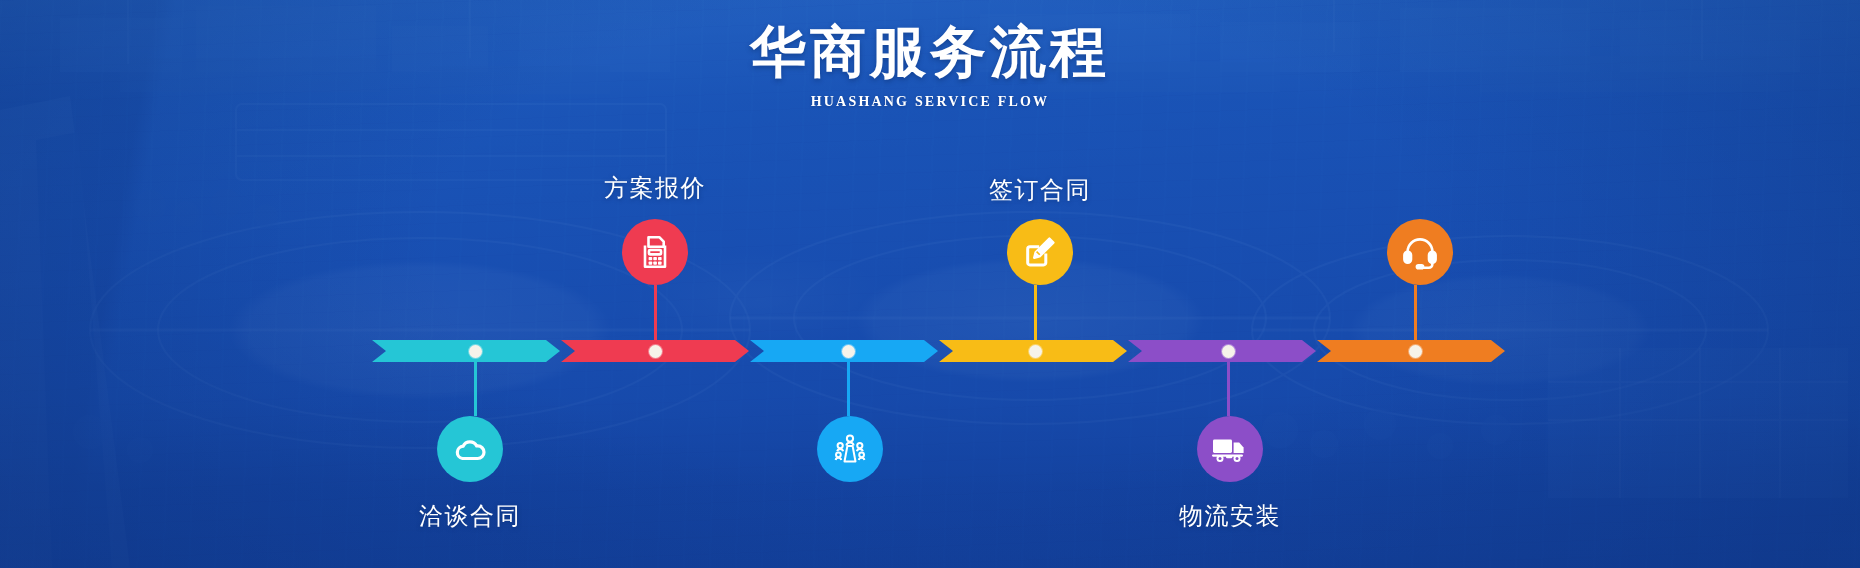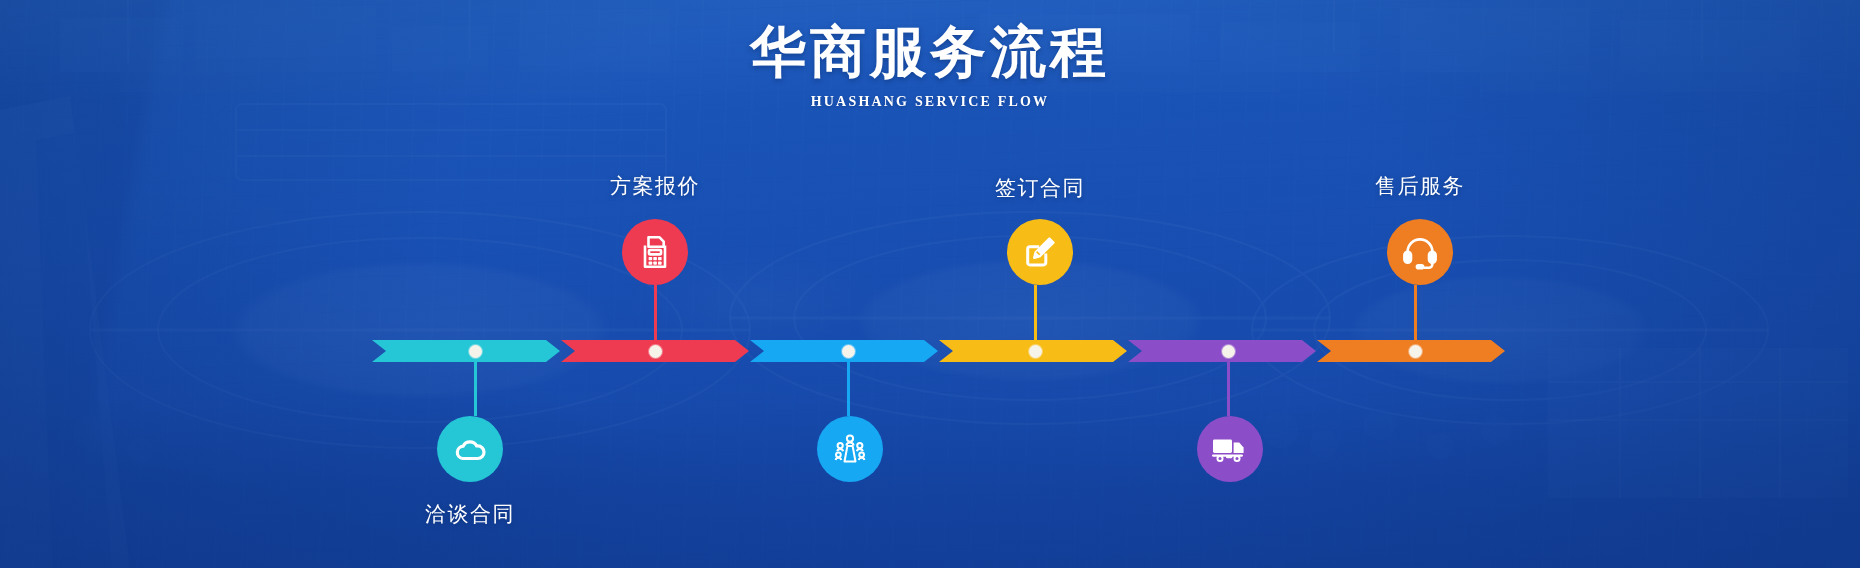--- a/index.html
+++ b/index.html
@@ -91,21 +91,21 @@
 
   
   .bubble {
     position: absolute; width: 66px; height: 66px; border-radius: 50%;
     display: flex; align-items: center; justify-content: center;
   }
   .bubble svg { display: block; }
 
   .caption {
     position: absolute; width: 200px; text-align: center;
-    color: #ffffff; font-size: 21px; letter-spacing: 1.5px;
+    color: #ffffff; font-size: 24px; letter-spacing: 1.5px;
     font-family: "DejaVu Sans", "Liberation Sans", sans-serif;
     text-shadow: 0 1px 4px rgba(8,40,100,.55);
     white-space: nowrap;
   }
 </style>
 </head>
 <body>
 
 <div class="banner">
 
@@ -295,35 +295,35 @@
       <path d="M23.6 10.4h5.6l4.4 5v5.5h-10Z"></path>
       <rect x="2" y="22.4" width="31" height="2.3" rx="1.1"></rect>
       <circle cx="10" cy="26.4" r="3.5" fill="#fff"></circle>
       <circle cx="10" cy="26.4" r="1.5" fill="#8c4ec8"></circle>
       <circle cx="27" cy="26.4" r="3.5" fill="#fff"></circle>
       <circle cx="27" cy="26.4" r="1.5" fill="#8c4ec8"></circle>
       <rect x="16" y="23.6" width="6.4" height="2.6" rx="1.3"></rect>
     </svg>
           </span>
         </div>
+        <div class="caption" style="left: 1130px; top: 500px;">物流安装</div>
         <div class="chev" style="left: 1317px; width: 188px;">
           <svg width="188" height="22" viewBox="0 0 188 22">
        <polygon points="0,0 174,0 188,11 174,22 0,22 14,11" fill="#ef7d21"></polygon>
      </svg>
         </div>
         <div class="stem" style="left: 1414px; background: rgb(239, 125, 33); top: 285px; height: 61px;"></div>
         <div class="dot" style="left: 1409px; background: rgb(246, 243, 234);"></div>
         <div class="bubble" style="left: 1387px; top: 219px; background: rgb(239, 125, 33);">
           <span>
             <svg width="40" height="38" viewBox="0 0 40 38" fill="none" stroke="#fff" stroke-width="2.6" stroke-linecap="round" stroke-linejoin="round">
       <path d="M7.6 21.4v-2.6a12.4 12.4 0 0 1 24.8 0v2.6"></path>
       <rect x="4.4" y="18.8" width="6.6" height="11" rx="3.3" fill="#fff" stroke="#fff"></rect>
       <rect x="29" y="18.8" width="6.6" height="11" rx="3.3" fill="#fff" stroke="#fff"></rect>
       <path d="M32.3 29.8v1.6a3.4 3.4 0 0 1-3.4 3.4h-5.2"></path>
       <rect x="16.4" y="31.8" width="7.2" height="4" rx="2" fill="#fff" stroke="#fff" stroke-width="1.6"></rect>
     </svg>
           </span>
         </div>
-        <div class="caption" style="left: 1320px; top: 172px;">售后服务</div>
       </div>
   </div>
 
 </div>
 
 </body></html>

